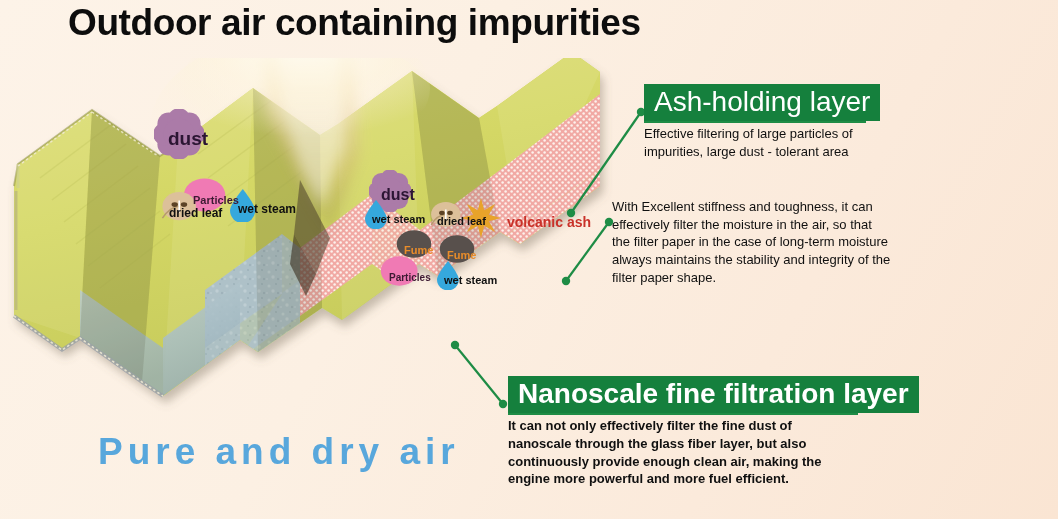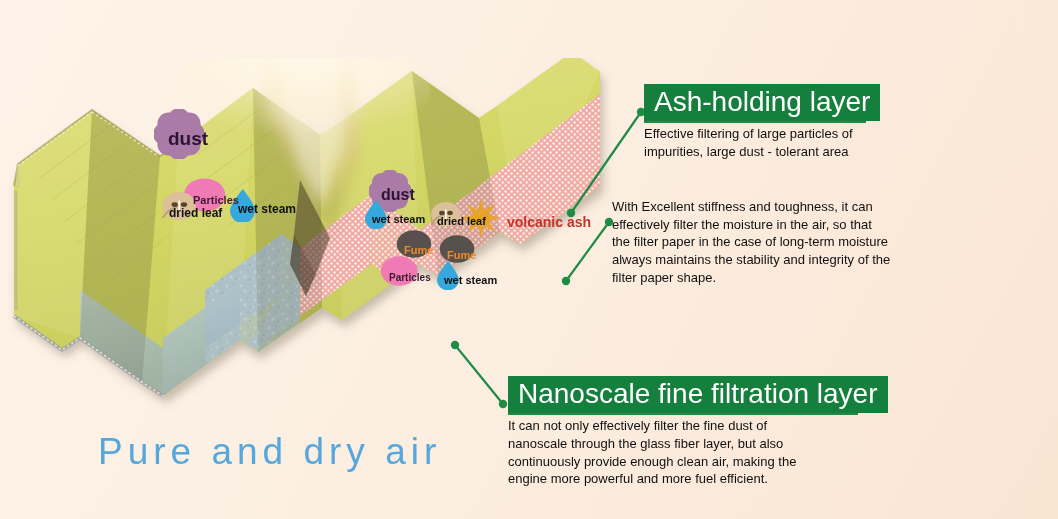--- a/index.html
+++ b/index.html
@@ -15,21 +15,21 @@
   .title {
     position:absolute; left:68px; top:2px;
     font-size:37px; font-weight:bold; color:#0d0d0d;
     letter-spacing:-0.4px; white-space:nowrap;
     font-family:"Liberation Sans", sans-serif;
   }
 
   
   .pure-air {
     position:absolute; left:98px; top:431px;
-    font-size:37px; font-weight:normal; color:#58a7dc;
+    font-size:37px; font-weight:bold; color:#58a7dc;
     letter-spacing:5px; white-space:nowrap;
   }
 
   
   #filter-art { position:absolute; left:0; top:58px; width:640px; height:370px; }
 
   
   .callout { position:absolute; }
   .callout-bar {
     display:inline-block; background:#15803d; color:#ffffff;
@@ -41,37 +41,38 @@
     display:block; height:2px; background:#1e8c45; margin-top:0px;
   }
   .callout-body {
     font-size:13px; color:#101010; line-height:1.36; margin-top:2px;
     white-space:pre-line;
   }
   #co-ash  { left:644px; top:84px;  width:400px; }
   #co-ash .bar-underline { width:222px; }
   #co-nest { left:612px; top:196px; width:440px; }
   #co-nest .bar-underline { width:322px; }
-  #co-nano { left:508px; top:376px; width:546px; }
+  #co-nano { left:508px; top:376px; width:546px;font-weight:bold; }
   #co-nano .bar-underline { width:350px; }
   #co-nest .callout-body { text-align:left; }
 
   
   #leaders { position:absolute; inset:0; pointer-events:none; }
 
   
   .chip { position:absolute; white-space:nowrap; font-weight:bold; }
   .chip-label { position:relative; z-index:4;margin-top:19px; }
   .blob { position:absolute; z-index:2; }
 </style>
 </head>
 <body>
 
 <div id="stage">
 
+  <div class="title">Outdoor air containing impurities</div>
 
   <svg id="filter-art" viewBox="0 0 640 370">
     <defs>
 
       <linearGradient id="gYellow" x1="0" y1="0" x2="0.35" y2="1">
         <stop offset="0%" stop-color="#dfe07c"></stop>
         <stop offset="45%" stop-color="#d4d765"></stop>
         <stop offset="100%" stop-color="#c2c758"></stop>
       </linearGradient>
       <linearGradient id="gYellowDark" x1="0" y1="0" x2="0.4" y2="1">

